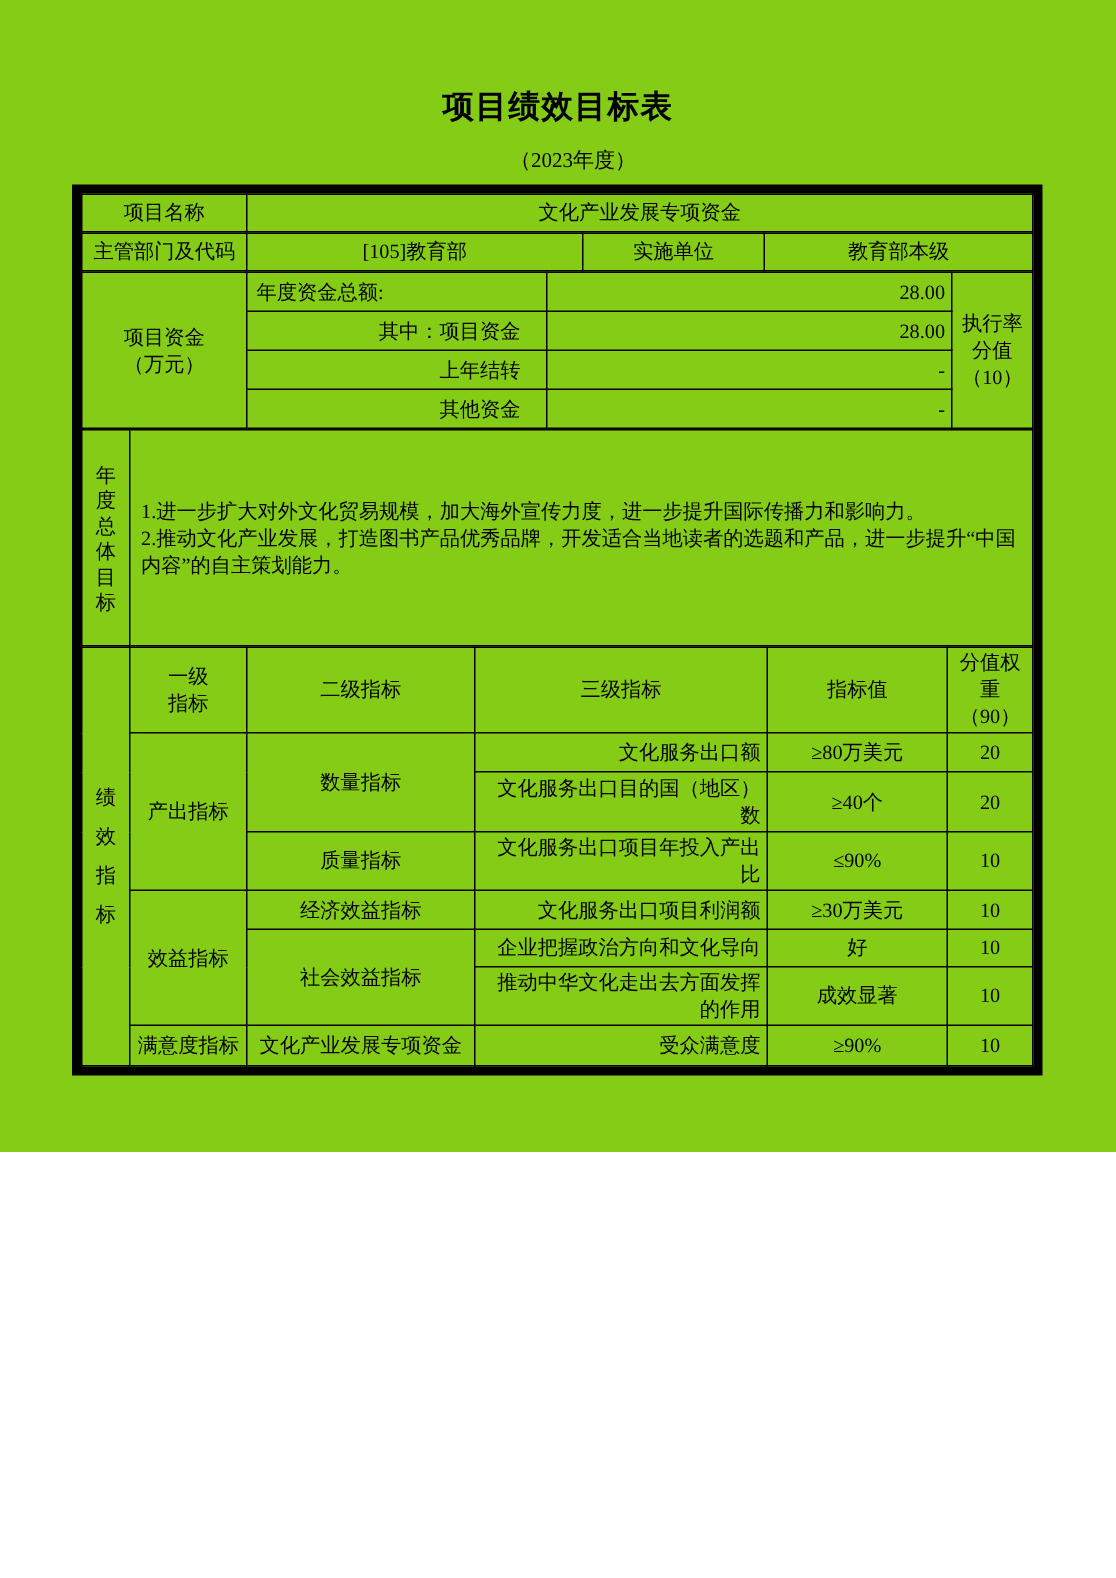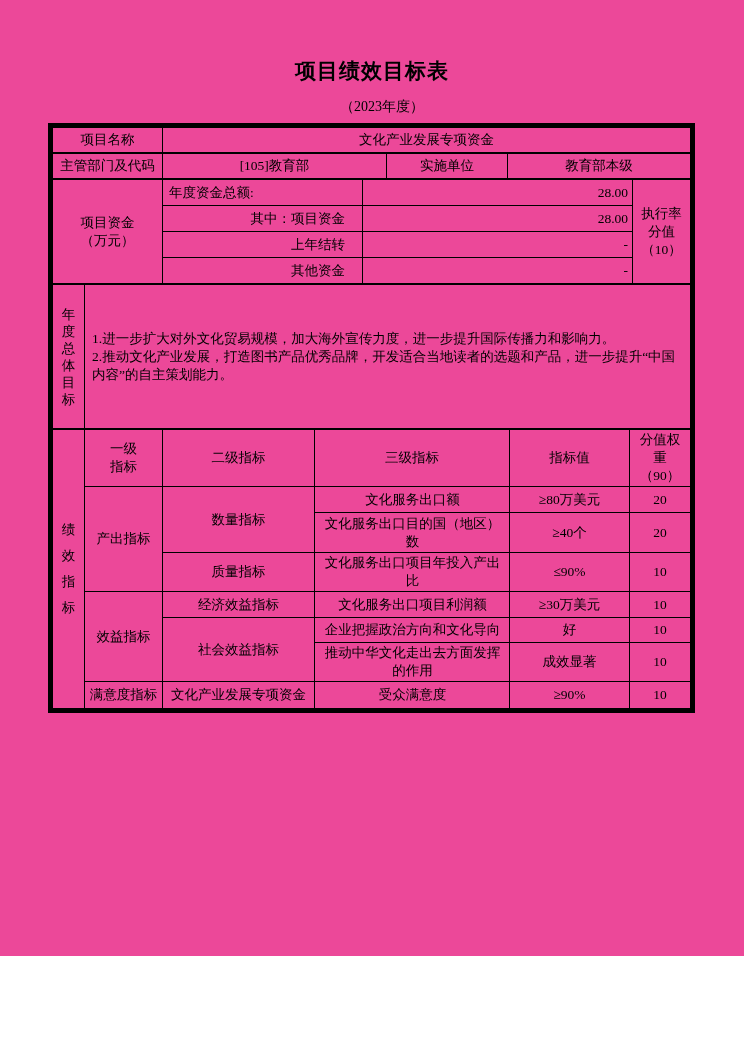--- a/index.html
+++ b/index.html
@@ -1,21 +1,21 @@
 <!DOCTYPE html>
 <html><head>
 <meta charset="utf-8">
 <style>
   * { margin: 0; padding: 0; box-sizing: border-box; }
   html, body { background: #ffffff; }
   .page {
     position: relative;
     width: 744px;
-    height: 956px;
-    background: #ec4899;
+    height: 768px;
+    background: #84cc16;
     color: #000000;
     font-family: "Liberation Serif", "DejaVu Serif", serif;
     overflow: hidden;
     margin: 0 auto;
   }
   .doc-title {
     padding-top: 57px;
     text-align: center;
     font-family: "Liberation Sans", "DejaVu Sans", sans-serif;
     font-size: 21px;
@@ -26,21 +26,21 @@
     margin-top: 13px;
     text-align: center;
     font-size: 14px;
     margin-left: 20px;
   }
   .tbl-wrap {
     position: absolute;
     left: 48px;
     top: 123px;
     width: 647px;
-    border: 4px solid #000000;
+    border: 6px solid #000000;
   }
   table {
     width: 100%;
     border-collapse: collapse;
     table-layout: fixed;
     font-size: 13.5px;
     line-height: 18px;
   }
   td {
     border: 1px solid #000;
@@ -59,21 +59,21 @@
     word-break: break-all;
     text-align: center;
   }
   .vl-goals { line-height: 17px; }
   .vl-ind  { line-height: 26px; }
   .goal-cell {
     padding: 4px 7px;
     vertical-align: middle;
     text-align: left;
   }
-  .lvl3 { text-align: center; padding-left: 5px; padding-right: 4px; }
+  .lvl3 { text-align: right; padding-left: 5px; padding-right: 4px; }
   tr.h25 { height: 25px; }
   tr.h26 { height: 26px; }
   tr.h27 { height: 27px; }
   tr.h39 { height: 39px; }
   tr.h40 { height: 40px; }
   tr.h144 { height: 144px; }
   .page-number {
     position: absolute;
     bottom: 24px;
     left: 0;

